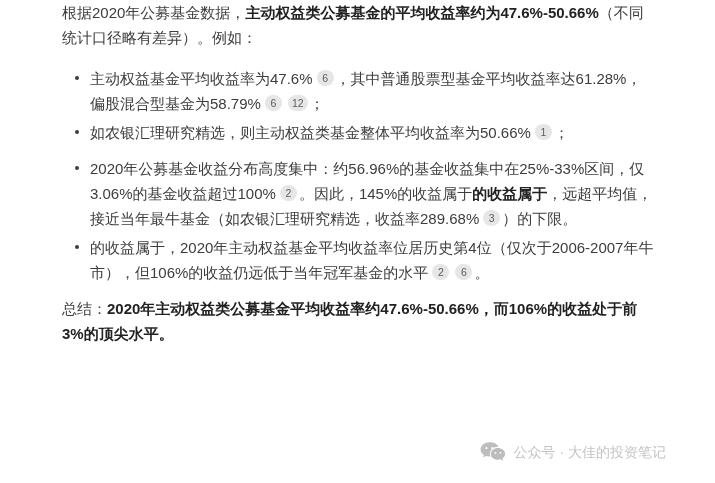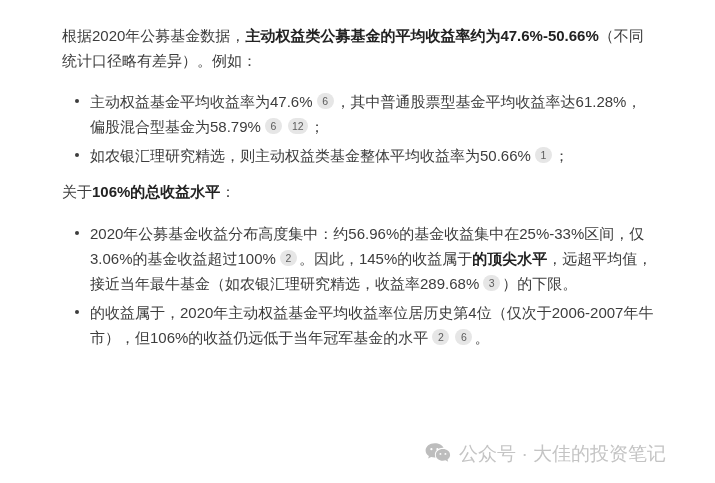--- a/index.html
+++ b/index.html
@@ -13,21 +13,20 @@
     overflow: hidden;
     position: relative;
     font-family: "Liberation Sans", "DejaVu Sans", sans-serif;
     color: #3d3d3d;
   }
   .doc {
     position: absolute;
     top: 0;
     left: 62px;
     width: 593px;
-    padding-top: 23px;
     font-size: 15px;
     line-height: 25px;
     text-align: left;
     word-break: break-word;
   }
   .para {
     margin: 0 0 16px 0;
   }
   .para strong, .bullet-list strong {
     font-weight: 700;
@@ -74,48 +73,48 @@
     margin: 0;
   }
   .watermark {
     position: absolute;
     right: 49px;
     top: 441px;
     display: flex;
     align-items: center;
     gap: 8px;
     color: #c4c4c4;
-    font-size: 19px;
+    font-size: 14px;
     white-space: nowrap;
   }
   .wm-icon {
     display: inline-flex;
     width: 26px;
     height: 24px;
   }
 </style>
 </head>
 <body>
 
 <div class="doc">
 
   <p class="para"><span>根据2020年公募基金数据，</span><strong>主动权益类公募基金的平均收益率约为47.6%-50.66%</strong><span>（不同统计口径略有差异）。例如：</span></p>
 
   <ul class="bullet-list">
       <li><span>主动权益基金平均收益率为47.6%</span><span class="badge">6</span><span>，其中普通股票型基金平均收益率达61.28%，偏股混合型基金为58.79%</span><span class="badge">6</span><span class="badge">12</span><span>；</span></li>
       <li><span>如农银汇理研究精选，则主动权益类基金整体平均收益率为50.66%</span><span class="badge">1</span><span>；</span></li>
     </ul>
 
-  <p class="para section-heading"><span>关于</span><strong>106%的总收益水平</strong><span>：</span></p>
 
   <ul class="bullet-list">
-      <li><span>2020年公募基金收益分布高度集中：约56.96%的基金收益集中在25%-33%区间，仅3.06%的基金收益超过100%</span><span class="badge">2</span><span>。因此，145%的收益属于</span><strong>的顶尖水平</strong><span>，远超平均值，接近当年最牛基金（如农银汇理研究精选，收益率289.68%</span><span class="badge">3</span><span>）的下限。</span></li>
+      <li><span>2020年公募基金收益分布高度集中：约56.96%的基金收益集中在25%-33%区间，仅3.06%的基金收益超过100%</span><span class="badge">2</span><span>。因此，145%的收益属于</span><strong>的收益属于</strong><span>，远超平均值，接近当年最牛基金（如农银汇理研究精选，收益率289.68%</span><span class="badge">3</span><span>）的下限。</span></li>
       <li><span>的收益属于，2020年主动权益基金平均收益率位居历史第4位（仅次于2006-2007年牛市），但106%的收益仍远低于当年冠军基金的水平</span><span class="badge">2</span><span class="badge">6</span><span>。</span></li>
     </ul>
 
+  <p class="para summary"><span>总结：</span><strong>2020年主动权益类公募基金平均收益率约47.6%-50.66%，而106%的收益处于前3%的顶尖水平。</strong></p>
 
 </div>
 
 <div class="watermark">
   <span class="wm-icon">
     <svg viewBox="0 0 26 24" width="26" height="24" aria-hidden="true">
       <g fill="#bdbdbd">
         <path d="M9.6 1.2 C4.6 1.2 0.6 4.4 0.6 8.4 C0.6 10.7 1.9 12.7 3.9 14 L3.1 16.6 L6.1 15.1 C7.2 15.4 8.4 15.6 9.6 15.6 C9.9 15.6 10.2 15.6 10.5 15.55 C10.1 14.7 9.9 13.8 9.9 12.85 C9.9 8.9 13.4 5.8 17.7 5.8 C18 5.8 18.3 5.82 18.6 5.85 C17.5 3.1 13.9 1.2 9.6 1.2 Z"></path>
         <path d="M17.9 7.1 C13.9 7.1 10.8 9.7 10.8 12.9 C10.8 16.1 13.9 18.7 17.9 18.7 C18.8 18.7 19.7 18.56 20.5 18.3 L23.2 19.7 L22.5 17.4 C24.1 16.3 25.1 14.7 25.1 12.9 C25.1 9.7 21.9 7.1 17.9 7.1 Z"></path>
       </g>

